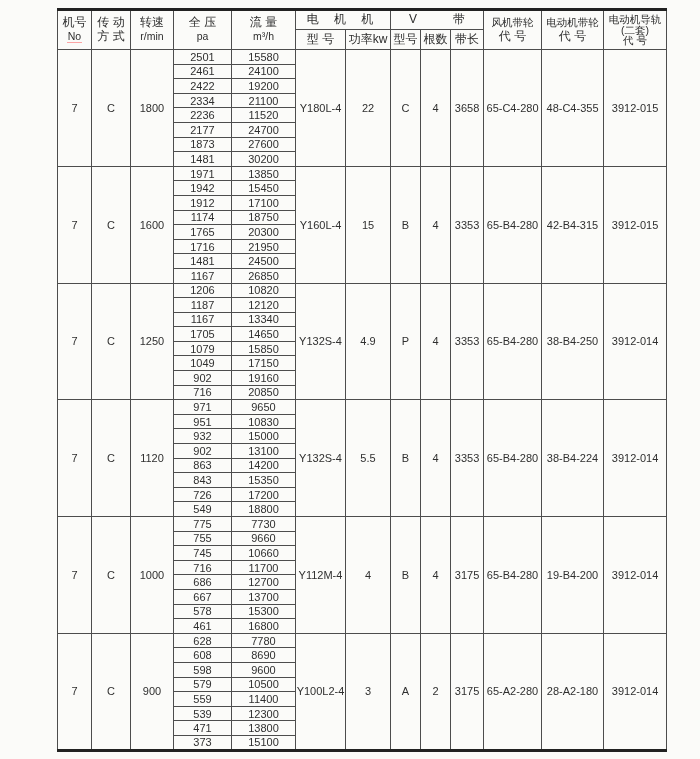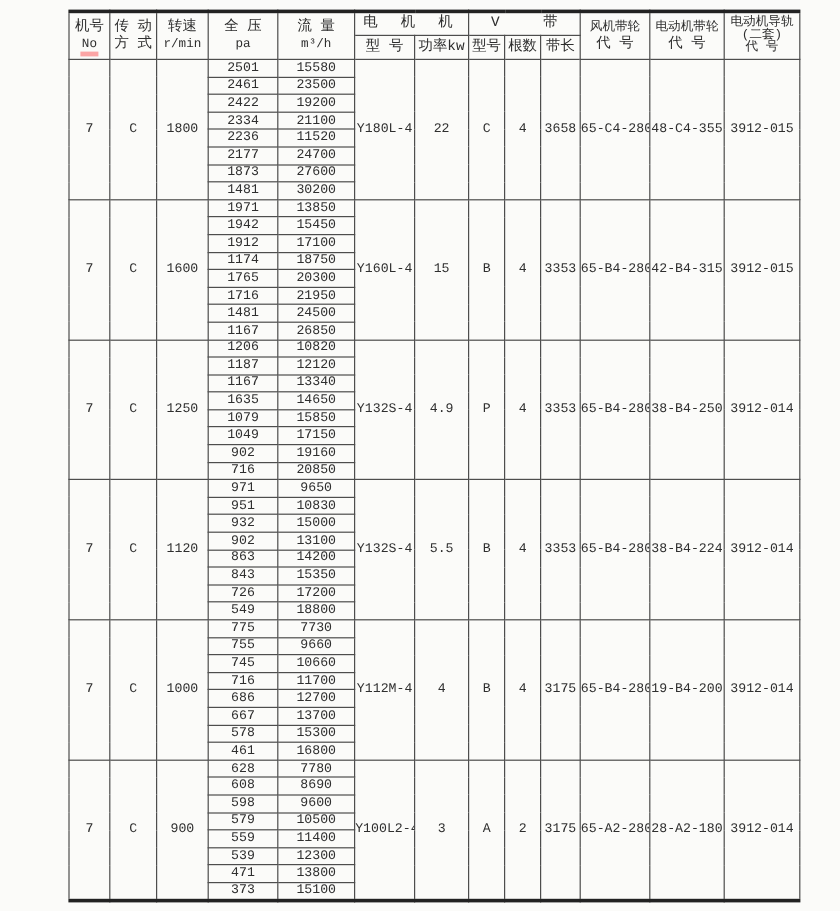--- a/index.html
+++ b/index.html
@@ -15,41 +15,40 @@
   }
   .page {
     padding: 8px 0 0 57px;
   }
   table.spec {
     border-collapse: collapse;
     table-layout: fixed;
     width: 562px;
     border-top: 3px solid #222;
     border-bottom: 3px solid #222;
-    font-family: Liberation Mono, monospace;
   }
   table.spec th, table.spec td {
     border: 1px solid #4d4d4d;
     padding: 0;
     text-align: center;
     vertical-align: middle;
     overflow: hidden;
     white-space: nowrap;
   }
   thead tr { height: 20px; }
   thead th {
     font-weight: normal;
     font-size: 12px;
     line-height: 1.15;
     color: #2e2e2e;
   }
   thead .small { font-size: 10.5px; letter-spacing: 0; }
   thead .tri { font-size: 10.5px; line-height: 1.02; }
   .latin { font-size: 10.5px; }
-  .u-line { border-bottom: 4px solid #fca5a5; padding: 0 1px; }
+  .u-line { border-bottom: 1px solid #fca5a5; padding: 0 1px; }
   .group-motor { letter-spacing: 6px; text-indent: 6px; }
   .group-v { display: flex; justify-content: space-around; align-items: center; }
   tbody tr { height: 14.6px; }
   tbody td {
     font-size: 11px;
     color: #2f2f2f;
   }
   td.code { font-size: 11px; }
   
   col.c-no    { width: 34px; }
@@ -150,21 +149,21 @@
           <td rowspan="8">22</td>
           <td rowspan="8">C</td>
           <td rowspan="8">4</td>
           <td rowspan="8">3658</td>
           <td rowspan="8" class="code">65-C4-280</td>
           <td rowspan="8" class="code">48-C4-355</td>
           <td rowspan="8" class="code">3912-015</td>
         </tr>
         <tr>
           <td>2461</td>
-          <td>23500</td>
+          <td>24100</td>
         </tr>
         <tr>
           <td>2422</td>
           <td>19200</td>
         </tr>
         <tr>
           <td>2334</td>
           <td>21100</td>
         </tr>
         <tr>
@@ -243,21 +242,21 @@
         </tr>
         <tr>
           <td>1187</td>
           <td>12120</td>
         </tr>
         <tr>
           <td>1167</td>
           <td>13340</td>
         </tr>
         <tr>
-          <td>1635</td>
+          <td>1705</td>
           <td>14650</td>
         </tr>
         <tr>
           <td>1079</td>
           <td>15850</td>
         </tr>
         <tr>
           <td>1049</td>
           <td>17150</td>
         </tr>

